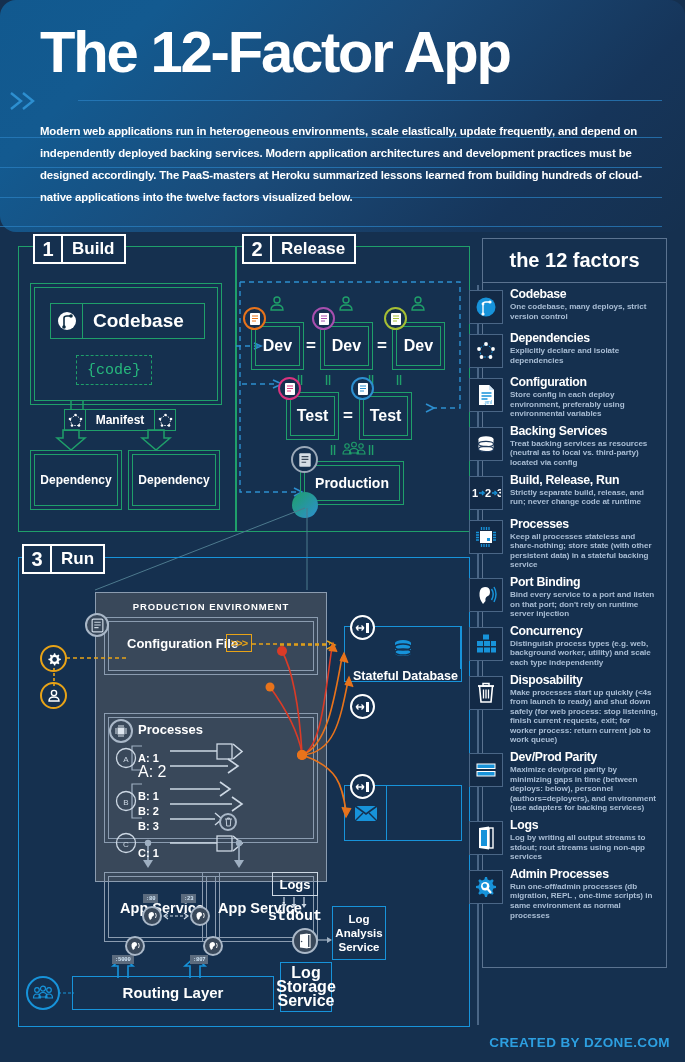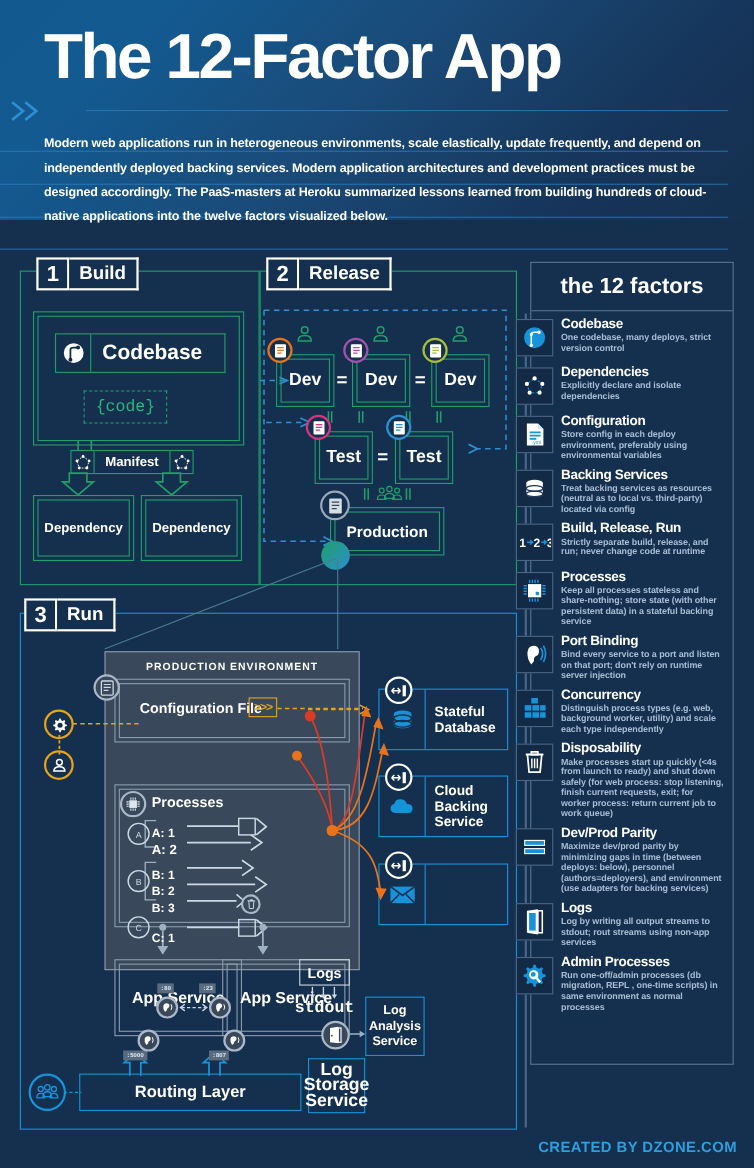--- a/index.html
+++ b/index.html
@@ -9,22 +9,23 @@
     font-family: "Liberation Sans", sans-serif;
     overflow: hidden;
   }
   #page {
     position: relative; width: 685px; height: 1062px;
     background: #15304f; overflow: hidden;
   }
 
   
   #header {
-    position: absolute; left: 0; top: 0; width: 685px; height: 200px;
+    position: absolute; left: 0; top: 0; width: 685px; height: 232px;
     background: linear-gradient(135deg,#11598f 0%, #135a90 18%, #1a4a78 48%, #16355a 78%, #15304f 100%);
+    border-radius: 16px;
   }
   #header-lines { position:absolute; left:0; top:0; width:685px; height:232px; }
   .hline { position:absolute; height:1px; background:#2a7fc0; opacity:.75; }
 
   #title {
     position: absolute; left: 40px; top: 22px; width: 620px;
     color: #ffffff; font-size: 58px; font-weight: bold;
     letter-spacing: -2.2px; line-height: 1.05;
     font-family: "Liberation Sans", sans-serif;
     white-space: nowrap;
@@ -384,21 +385,21 @@
       <rect x="3.5" y="3.5" width="7" height="7" fill="#dde5ee"></rect>
       <path d="M5 1v2M7 1v2M9 1v2M5 11v2M7 11v2M9 11v2M1 5h2M1 7h2M1 9h2M11 5h2M11 7h2M11 9h2" stroke="#dde5ee" stroke-width="1"></path>
     </svg>
   </div>
   <div style="position:absolute; left:138px; top:722px; color:#fff; font-size:13px; font-weight:bold; z-index:5;">Processes</div>
 
   <div style="position:absolute; left:138px; top:748px; z-index:5;">
     <span style="color:#fff; font-size:11px; font-weight:bold;">A: 1</span>
   </div>
   <div style="position:absolute; left:138px; top:763px; z-index:5;">
-    <span style="color:#fff; font-size:12px; font-weight:bold;">A: 2</span>
+    <span style="color:#fff; font-size:16px; font-weight:normal;">A: 2</span>
   </div>
   <div style="position:absolute; left:138px; top:786px; z-index:5;">
     <span style="color:#fff; font-size:11px; font-weight:bold;">B: 1</span>
   </div>
   <div style="position:absolute; left:138px; top:801px; z-index:5;">
     <span style="color:#fff; font-size:11px; font-weight:bold;">B: 2</span>
   </div>
   <div style="position:absolute; left:138px; top:816px; z-index:5;">
     <span style="color:#fff; font-size:11px; font-weight:bold;">B: 3</span>
   </div>
@@ -456,47 +457,39 @@
     <circle cx="72" cy="130" r="5" fill="#e8731b"></circle>
     <circle cx="52" cy="26" r="5" fill="#d93b27"></circle>
     <circle cx="40" cy="62" r="4.5" fill="#e8731b"></circle>
     <circle cx="72" cy="130" r="5" fill="#e8731b"></circle>
   </svg>
   <svg style="position:absolute; left:280px; top:638px; z-index:6;" width="60" height="14">
     <path d="M0 7 L48 7" stroke="#e8a317" stroke-width="1.4" stroke-dasharray="4 3"></path>
     <path d="M47 3 L55 7 L47 11" fill="none" stroke="#e8a317" stroke-width="1.4"></path>
   </svg>
 
-  <div class="svc-box" style="left:344px; top:626px; width:118px; height:56px;">
+  <div class="svc-box" style="left:344px; top:626px; width:118px; height:56px;flex-direction:column;">
     <div class="svc-ico">
       <svg width="24" height="24" viewBox="0 0 24 24">
         <ellipse cx="12" cy="7" rx="8" ry="3" fill="#1793da"></ellipse>
         <path d="M4 7v4c0 1.7 3.6 3 8 3s8-1.3 8-3V7" fill="#1793da"></path>
         <path d="M4 13v4c0 1.7 3.6 3 8 3s8-1.3 8-3v-4" fill="#1793da"></path>
         <ellipse cx="12" cy="11" rx="8" ry="3" fill="none" stroke="#15304f" stroke-width="1.3"></ellipse>
         <ellipse cx="12" cy="16" rx="8" ry="3" fill="none" stroke="#15304f" stroke-width="1.3"></ellipse>
       </svg>
     </div>
     <div class="svc-lbl">Stateful Database</div>
   </div>
   <div class="circ-icon" style="left:350px; top:615px; width:25px; height:25px; background:#15304f; border-color:#ffffff; z-index:9;">
     <svg width="16" height="12" viewBox="0 0 16 12">
       <path d="M1 6h8M1 6l2.5-2.5M1 6l2.5 2.5M9 6l-2.5-2.5M9 6l-2.5 2.5" stroke="#fff" stroke-width="1.3" fill="none"></path>
       <rect x="11" y="1" width="3" height="10" fill="#fff"></rect>
     </svg>
   </div>
 
-  <div class="svc-box" style="left:344px; top:705px; width:118px; height:56px;">
-    <div class="svc-ico">
-      <svg width="26" height="20" viewBox="0 0 26 20">
-        <path d="M7 16 Q2 16 2 12 Q2 8.5 5.5 8 Q6 3.5 11 3.5 Q16 3.5 16.8 8 Q22 8 22 12 Q22 16 18 16 Z" fill="#1793da"></path>
-      </svg>
-    </div>
-    <div class="svc-lbl">Cloud Backing Service</div>
-  </div>
   <div class="circ-icon" style="left:350px; top:694px; width:25px; height:25px; background:#15304f; border-color:#ffffff; z-index:9;">
     <svg width="16" height="12" viewBox="0 0 16 12">
       <path d="M1 6h8M1 6l2.5-2.5M1 6l2.5 2.5M9 6l-2.5-2.5M9 6l-2.5 2.5" stroke="#fff" stroke-width="1.3" fill="none"></path>
       <rect x="11" y="1" width="3" height="10" fill="#fff"></rect>
     </svg>
   </div>
 
   <div class="svc-box" style="left:344px; top:785px; width:118px; height:56px;">
     <div class="svc-ico">
       <svg width="26" height="19" viewBox="0 0 26 19">

